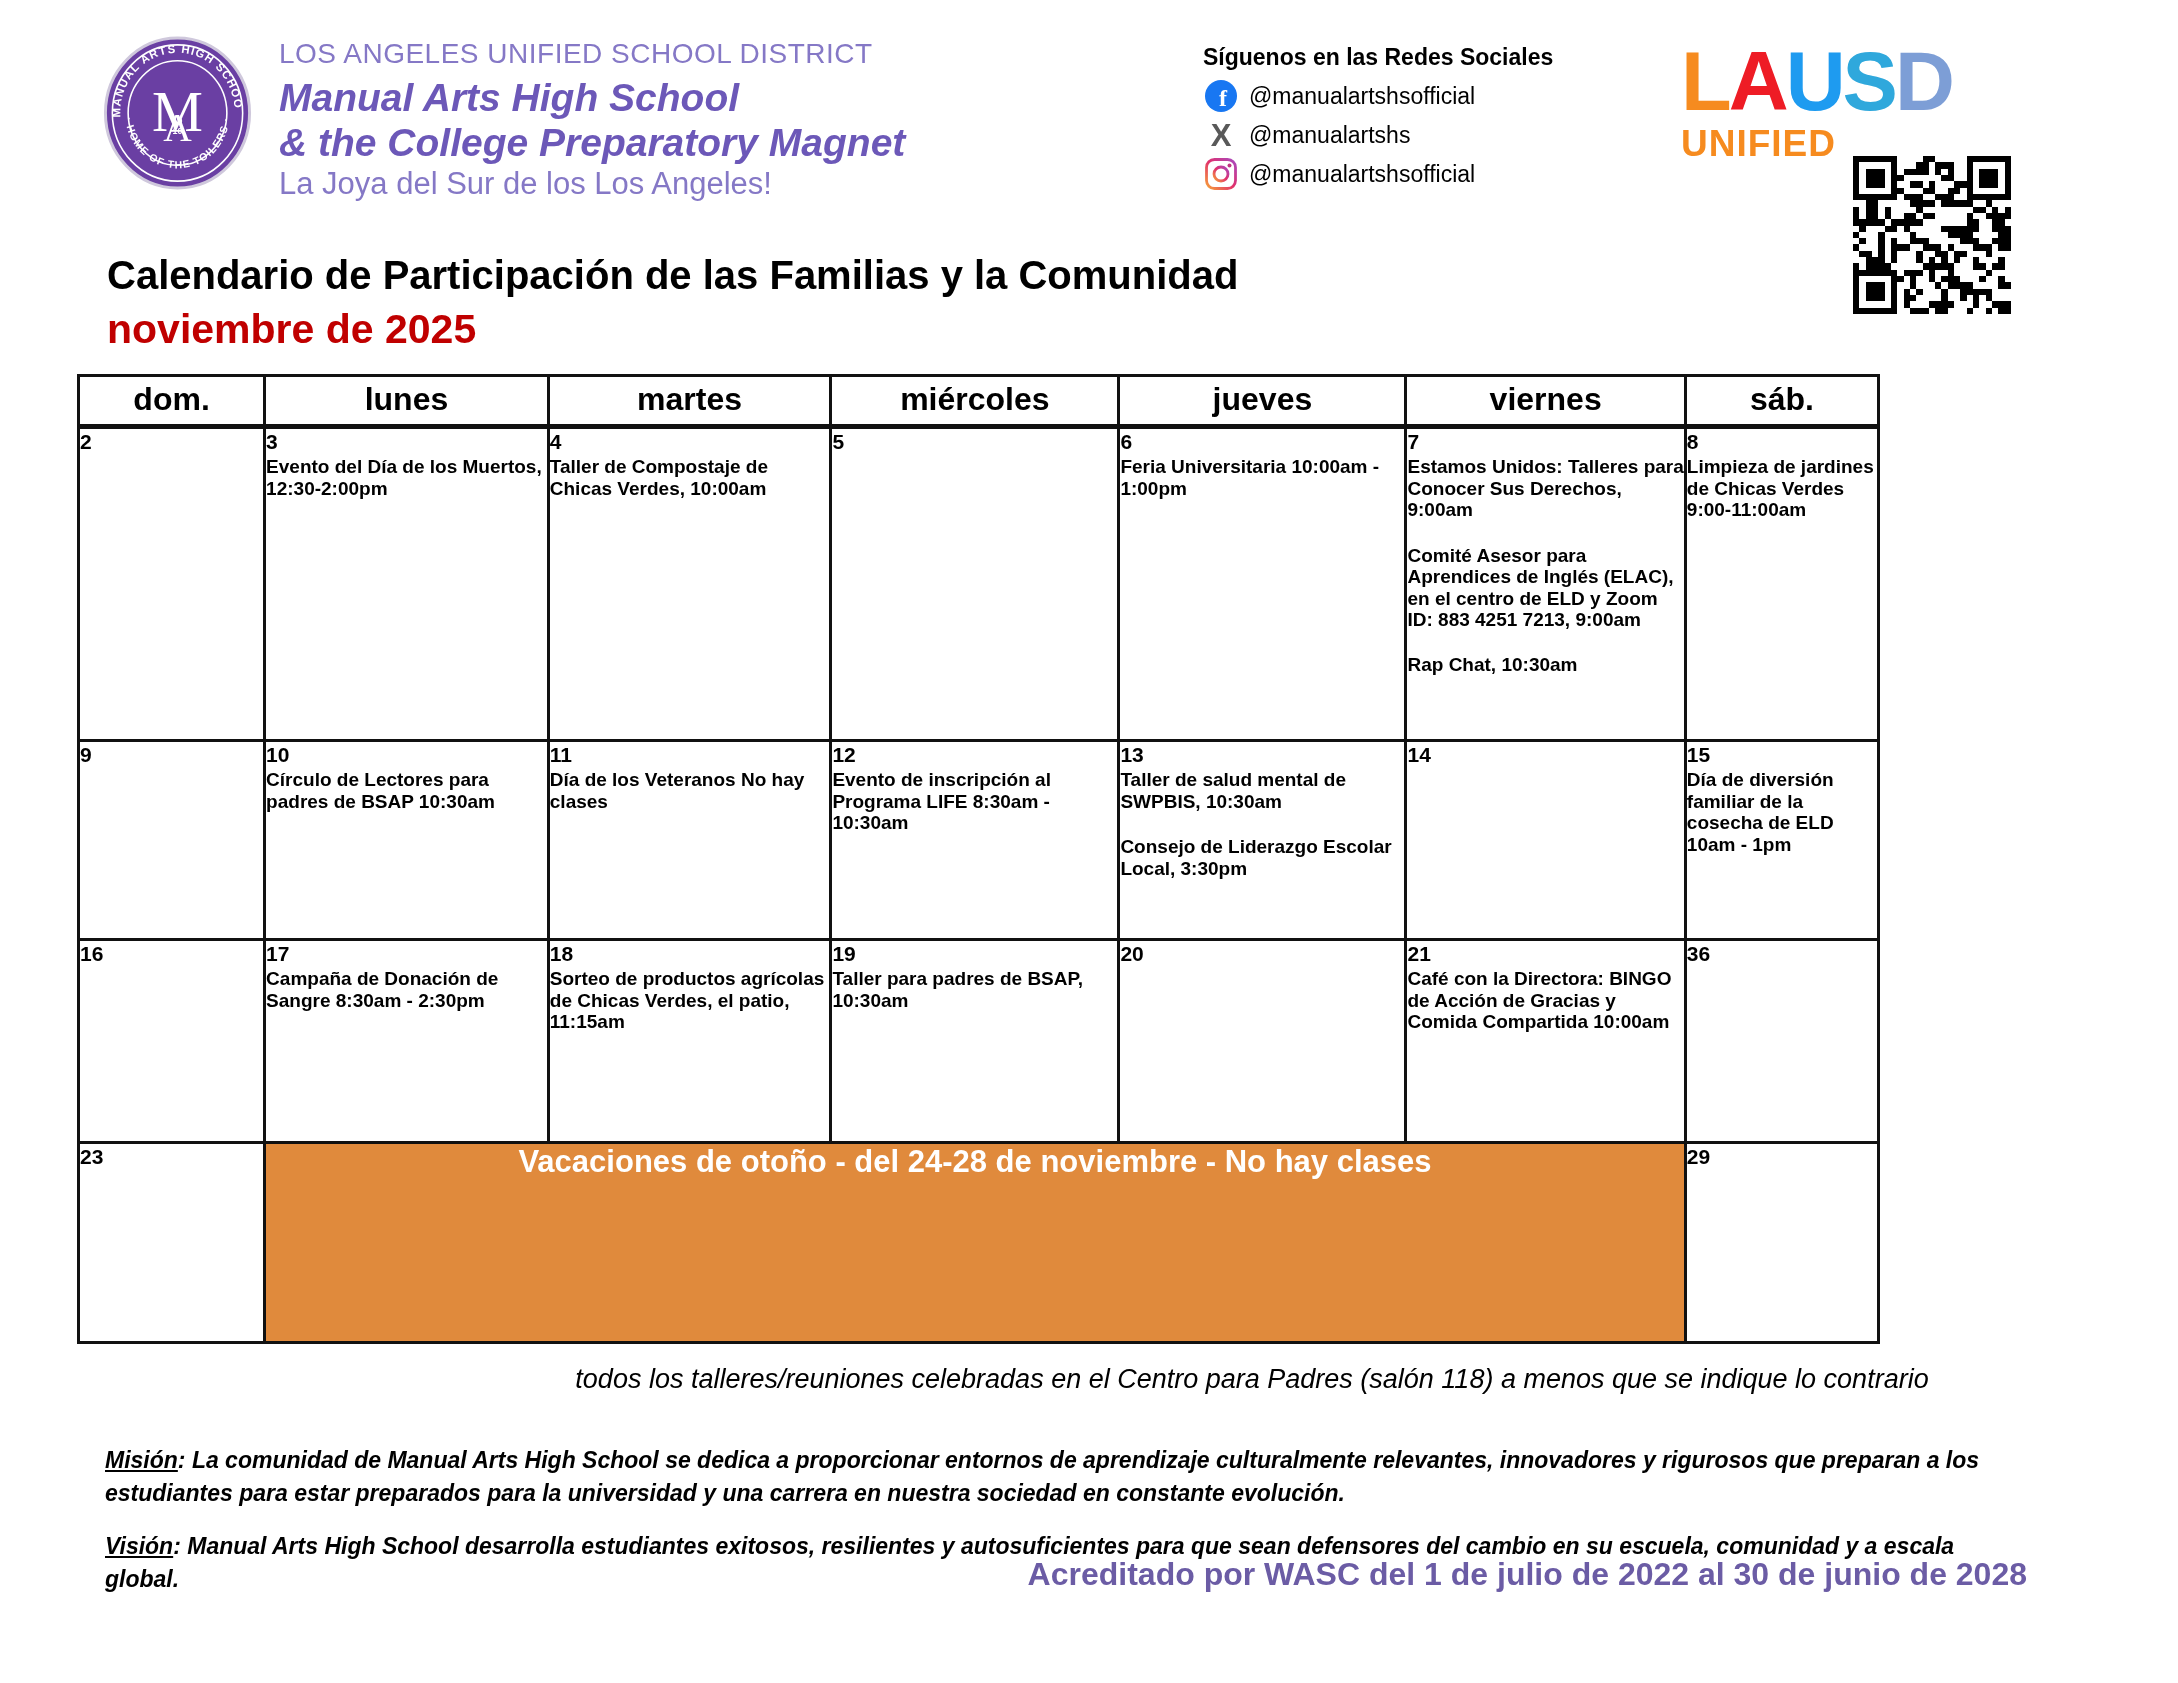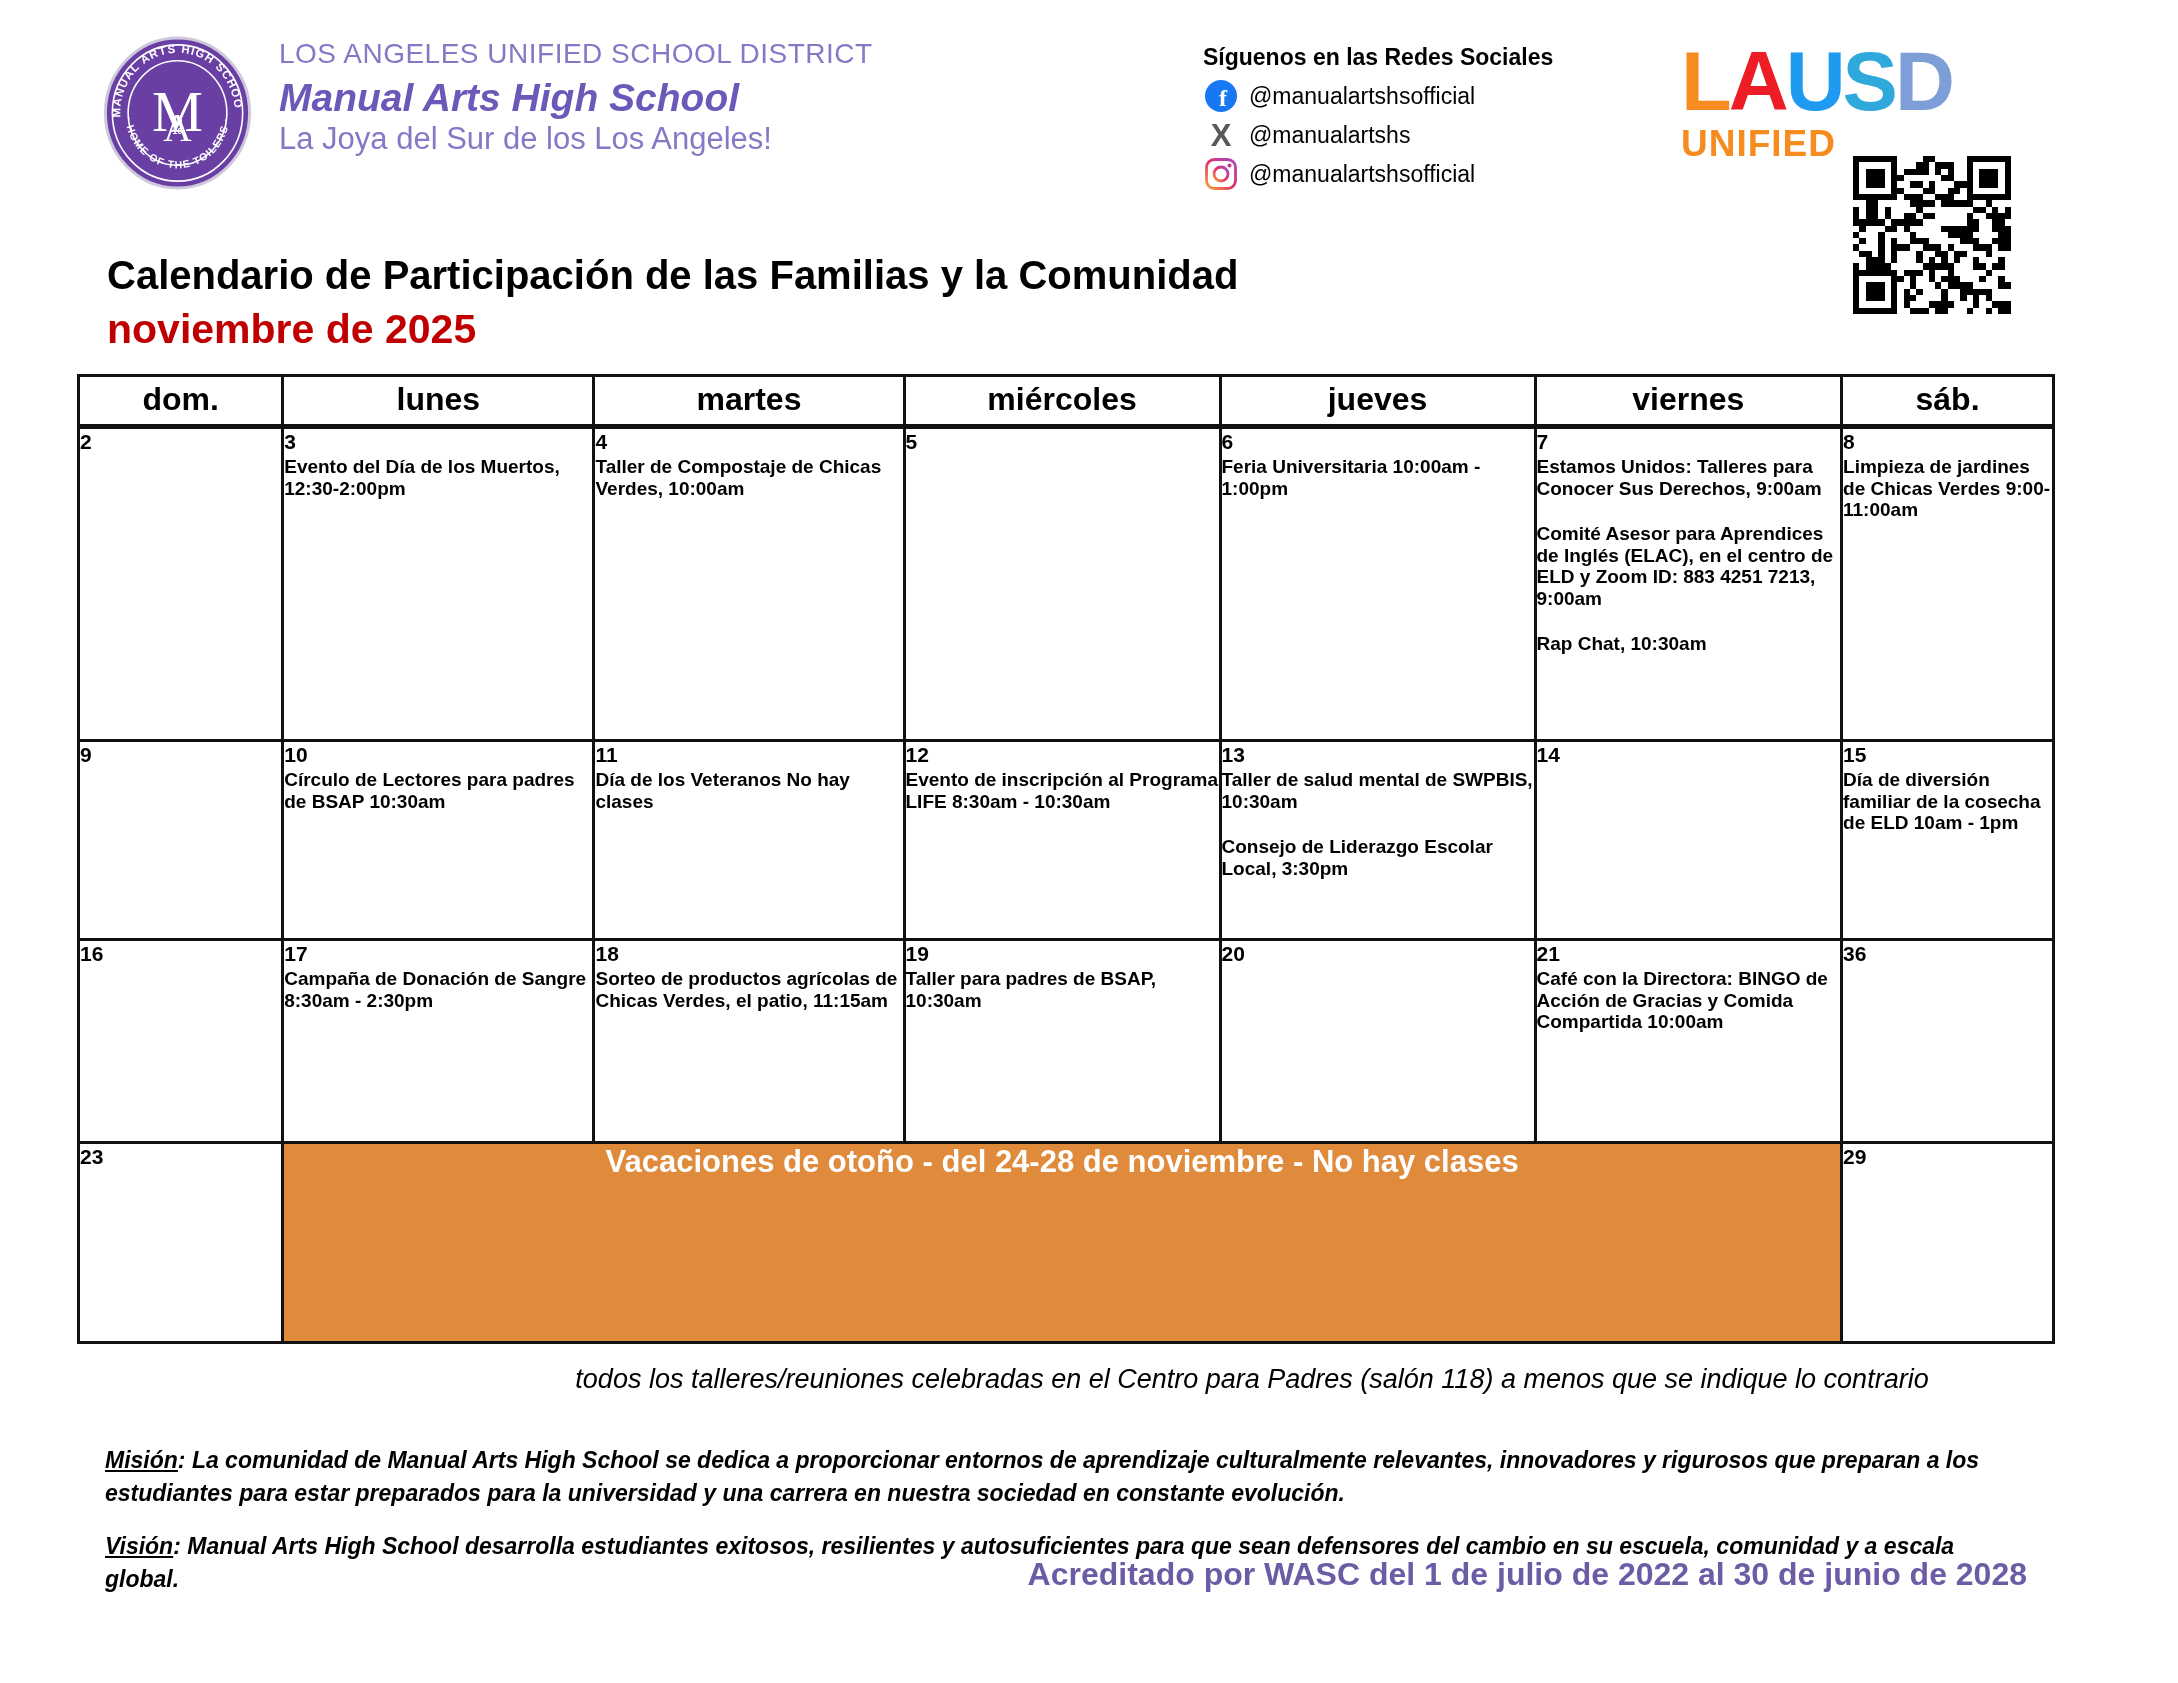--- a/index.html
+++ b/index.html
@@ -25,21 +25,21 @@
   .lausd-unified{font-size:37px;font-weight:800;letter-spacing:1px;margin-top:2px;}
 
   .qr{left:1853px;top:156px;width:158px;height:158px;}
 
   
   .cal-title{left:107px;top:255px;font-size:40px;font-weight:bold;line-height:1;}
   .cal-month{left:107px;top:309px;font-size:41px;font-weight:bold;line-height:1;}
 
   
   .cal-wrap{left:77px;top:374px;width:2030px;}
-  table.cal{border-collapse:collapse;width:1978px;table-layout:fixed;}
+  table.cal{border-collapse:collapse;width:1803px;table-layout:fixed;}
   table.cal th,table.cal td{border:3px solid #111;vertical-align:top;padding:0;}
   table.cal th{font-size:32px;font-weight:bold;text-align:center;padding:4px 0 6px 0;border-bottom-width:5px;}
   tr.hdr{height:47px;}
   .cell{padding:4px 8px 4px 9px;}
   .dnum{font-size:21px;font-weight:bold;line-height:1.2;}
   .evts{font-size:19px;font-weight:bold;line-height:1.13;margin-top:2px;}
   .evts .event + .event{margin-top:24px;}
   td.vacation{vertical-align:middle;text-align:center;}
   .vac-text{font-size:31px;font-weight:bold;}
 
@@ -70,20 +70,21 @@
     <text x="75" y="96" font-size="58" fill="#ffffff" text-anchor="middle" font-family="'Liberation Serif',serif">M</text>
     <text x="75" y="106" font-size="40" fill="#ffffff" text-anchor="middle" font-family="'Liberation Serif',serif">A</text>
     <text x="75" y="89" font-size="9" fill="#ffffff" text-anchor="middle" font-weight="bold">19</text>
     <text x="75" y="99" font-size="9" fill="#ffffff" text-anchor="middle" font-weight="bold">10</text>
   </svg>
 </div>
 
 <div class="abs school-block">
   <div class="district" style="color: rgb(133, 120, 198);">LOS ANGELES UNIFIED SCHOOL DISTRICT</div>
   <div class="school-name" style="color: rgb(108, 88, 184);">Manual Arts High School</div>
+  <div class="magnet" style="color: rgb(108, 88, 184);">&amp; the College Preparatory Magnet</div>
   <div class="tagline" style="color: rgb(133, 120, 198);">La Joya del Sur de los Los Angeles!</div>
 </div>
 
 <div class="abs social">
   <div class="social-title">Síguenos en las Redes Sociales</div>
   <div class="social-row">
     <span class="ic">
       <svg width="34" height="34" viewBox="0 0 34 34">
           <circle cx="17" cy="17" r="16" fill="#1877F2"></circle>
           <text x="19" y="27" font-size="24" font-weight="bold" fill="#fff" text-anchor="middle" font-family="'Liberation Serif',serif">f</text>

